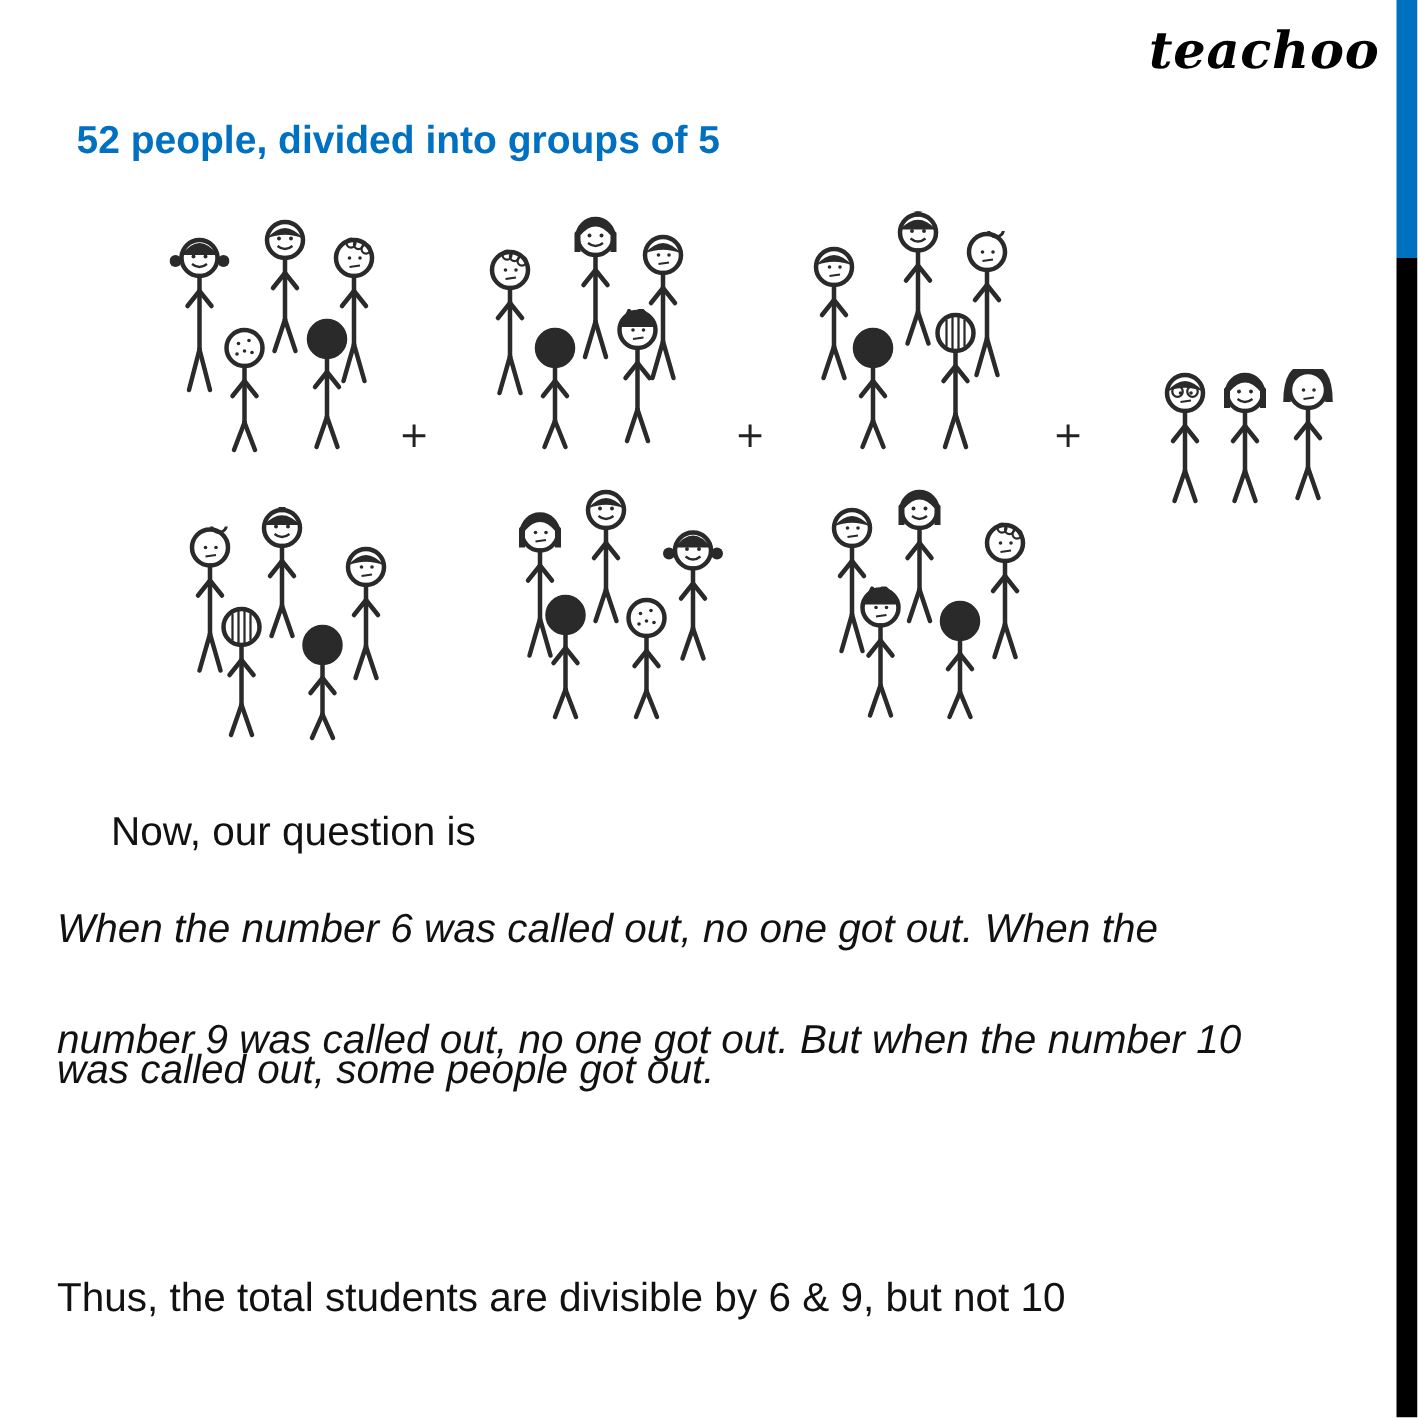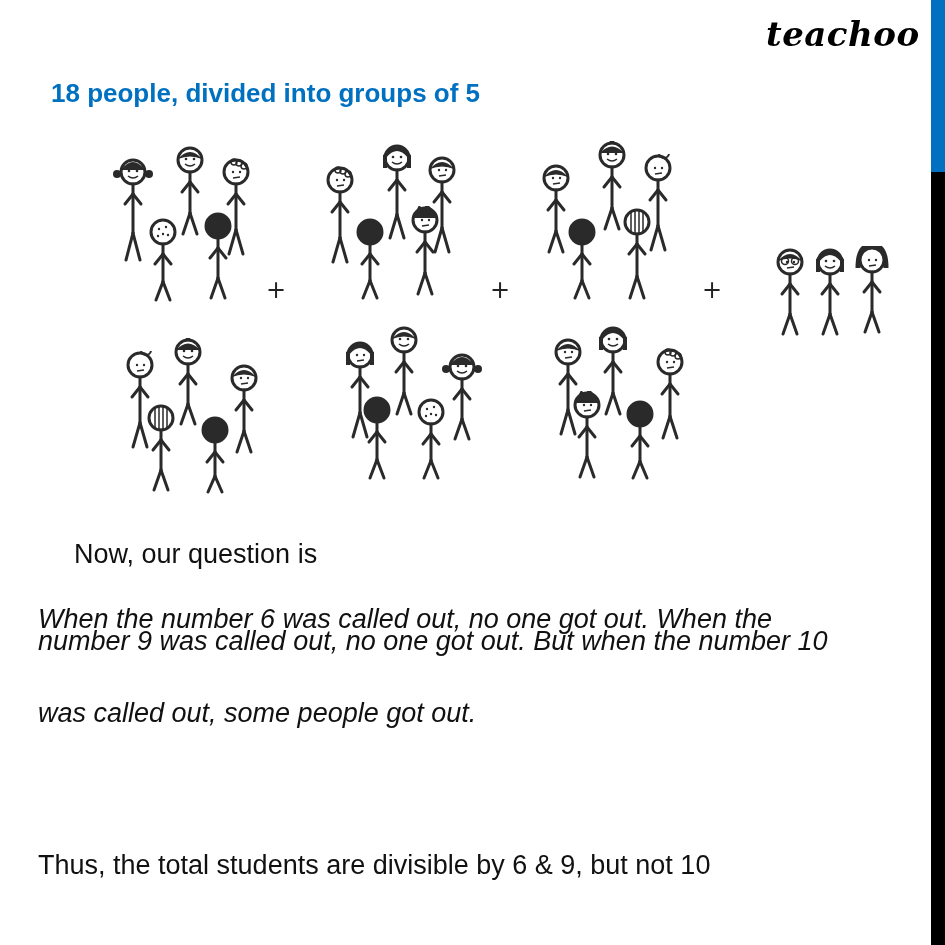--- a/index.html
+++ b/index.html
@@ -39,21 +39,21 @@
   .italic { font-style: italic; }
 </style>
 </head>
 <body>
 
 <div class="side-bar-blue"></div>
 <div class="side-bar-black"></div>
 
 <div class="logo">teachoo</div>
 
-<div class="title">18 people, divided into groups of 5</div>
+<div class="title">52 people, divided into groups of 5</div>
 
 <div class="figures-layer" id="figures-layer">
     <div class="plus" style="left: 266px; top: 278px;">+</div>
     <div class="plus" style="left: 490px; top: 278px;">+</div>
     <div class="plus" style="left: 702px; top: 278px;">+</div>
     <div class="figure" style="left: 113px; top: 158px;"><svg width="40" height="104" viewBox="0 0 40 104" xmlns="http://www.w3.org/2000/svg">
       <circle cx="20" cy="14" r="12" fill="#fff" stroke="#2a2a2a" stroke-width="3"></circle>
       <path d="M8 12 Q20 -4 32 12" fill="#2a2a2a"></path>
         <circle cx="4" cy="16" r="4" fill="#2a2a2a"></circle>
         <circle cx="36" cy="16" r="4" fill="#2a2a2a"></circle>
@@ -437,15 +437,15 @@
       <line x1="20" y1="26" x2="20" y2="65.9" stroke="#2a2a2a" stroke-width="3" stroke-linecap="round"></line>
       <line x1="20" y1="36" x2="12" y2="46" stroke="#2a2a2a" stroke-width="3" stroke-linecap="round"></line>
       <line x1="20" y1="36" x2="28" y2="46" stroke="#2a2a2a" stroke-width="3" stroke-linecap="round"></line>
       <line x1="20" y1="65.9" x2="13" y2="86" stroke="#2a2a2a" stroke-width="3" stroke-linecap="round"></line>
       <line x1="20" y1="65.9" x2="27" y2="86" stroke="#2a2a2a" stroke-width="3" stroke-linecap="round"></line>
     </svg></div>
   </div>
 
 <div class="para" style="top:539px;margin-left:36px;">Now, our question is</div>
 <div class="para italic" style="top:604px;">When the number 6 was called out, no one got out. When the</div>
-<div class="para italic" style="top:626px;text-align:center;">number 9 was called out, no one got out. But when the number 10</div>
+<div class="para italic" style="top:678px;text-align:center;">number 9 was called out, no one got out. But when the number 10</div>
 <div class="para italic" style="top:698px;font-style:italic;">was called out, some people got out.</div>
 <div class="para" style="top:850px;">Thus, the total students are divisible by 6 &amp; 9, but not 10</div>
 
 </body></html>

